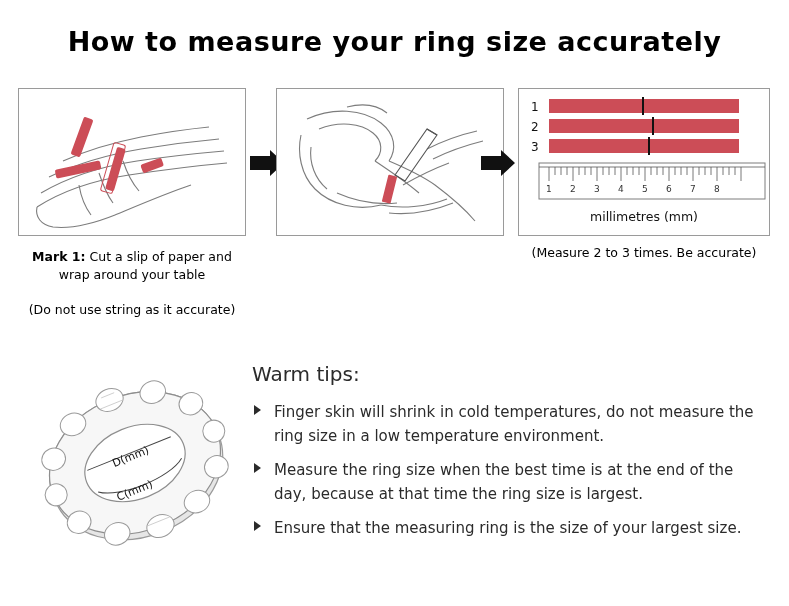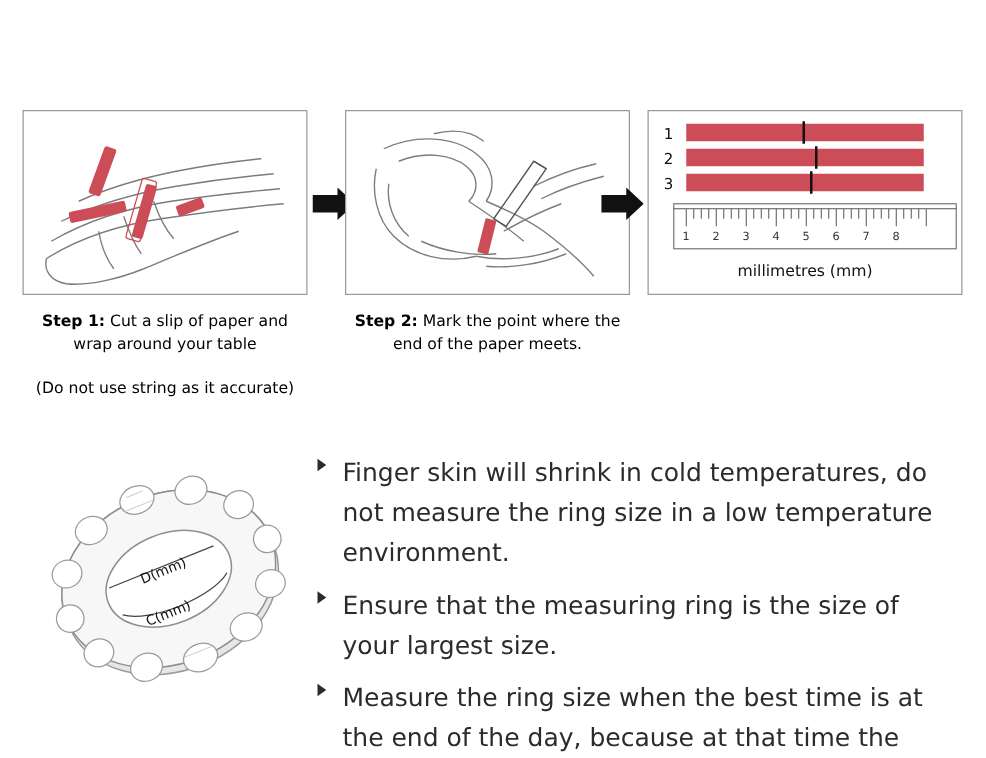--- a/index.html
+++ b/index.html
@@ -104,41 +104,42 @@
   }
   .tips-title {
     font-size: 20px;
     color: #2b2b2b;
     margin-bottom: 14px;
     font-family: "DejaVu Sans", sans-serif;
   }
   .tip {
     position: relative;
     padding-left: 22px;
-    font-size: 20px;
+    font-size: 15px;
     line-height: 1.6;
     color: #2b2b2b;
     margin-bottom: 10px;
   }
   .tip .bullet {
     position: absolute;
     left: 2px;
     top: 5px;
     width: 0;
     height: 0;
     border-left: 7px solid #2b2b2b;
     border-top: 5px solid transparent;
     border-bottom: 5px solid transparent;
   }
 </style>
 </head>
 <body>
 
 <div class="page">
 
+  <div class="title">How to measure your ring size accurately</div>
 
   <div class="steps">
 
     <div class="step step-1">
       <div class="panel">
         <svg width="226" height="146" viewBox="0 0 226 146">
           <g fill="none" stroke="#7c7c7c" stroke-width="1.1">
             <path d="M18 118 C 40 104, 70 92, 110 86 C 150 80, 185 76, 208 74"></path>
             <path d="M22 104 C 46 90, 78 78, 118 72 C 152 67, 182 64, 205 62"></path>
             <path d="M30 88 C 55 76, 86 66, 122 60 C 152 55, 178 52, 200 50"></path>
@@ -154,21 +155,21 @@
             <rect x="36" y="76" width="46" height="9" rx="2" transform="rotate(-12 59 80)"></rect>
             <rect x="92" y="58" width="9" height="44" rx="2" transform="rotate(16 96 80)"></rect>
             <rect x="122" y="72" width="22" height="9" rx="2" transform="rotate(-20 133 76)"></rect>
           </g>
           <g fill="none" stroke="#cc4d57" stroke-width="1">
             <rect x="88" y="54" width="12" height="50" rx="2" transform="rotate(16 94 79)"></rect>
           </g>
         </svg>
       </div>
       <div class="caption">
-        <b>Step 1:</b>
+        <b>Mark 1:</b>
         <span>Cut a slip of paper and wrap around your table</span>
       </div>
       <div class="note">(Do not use string as it accurate)</div>
     </div>
 
     <div class="arrow arrow-1">
       <svg width="34" height="26" viewBox="0 0 34 26">
         <polygon points="0,6 20,6 20,0 34,13 20,26 20,20 0,20" fill="#111"></polygon>
       </svg>
     </div>
@@ -192,24 +193,20 @@
             <path d="M70 18 C 86 14, 100 16, 110 24"></path>
           </g>
           <g fill="#cc4d57">
             <rect x="108" y="86" width="9" height="28" rx="1" transform="rotate(14 112 100)"></rect>
           </g>
           <g fill="none" stroke="#555" stroke-width="1.1">
             <path d="M118 86 L 150 40 L 160 46 L 128 92 Z"></path>
             <path d="M150 40 L 160 46"></path>
           </g>
         </svg>
-      </div>
-      <div class="caption">
-        <b>Step 2:</b>
-        <span>Mark the point where the end of the paper meets.</span>
       </div>
     </div>
 
     <div class="arrow arrow-2">
       <svg width="34" height="26" viewBox="0 0 34 26">
         <polygon points="0,6 20,6 20,0 34,13 20,26 20,20 0,20" fill="#111"></polygon>
       </svg>
     </div>
 
     <div class="step step-3">
@@ -282,20 +279,21 @@
               <text x="99" y="103">4</text>
               <text x="123" y="103">5</text>
               <text x="147" y="103">6</text>
               <text x="171" y="103">7</text>
               <text x="195" y="103">8</text>
             </g>
           </g>
           <text x="125" y="132" text-anchor="middle" font-family="DejaVu Sans, sans-serif" font-size="12.5" fill="#111">millimetres (mm)</text>
         </svg>
       </div>
+      <div class="note">(Measure 2 to 3 times. Be accurate)</div>
     </div>
 
   </div>
 
   <div class="ring-img">
     <svg width="215" height="215" viewBox="0 0 215 215">
       <g transform="rotate(-22 107 107)">
 
         <ellipse cx="107" cy="107" rx="88" ry="68" fill="#f2f2f2" stroke="#9a9a9a" stroke-width="1.2"></ellipse>
         <ellipse cx="107" cy="113" rx="88" ry="68" fill="#e6e6e6" stroke="#9a9a9a" stroke-width="1.2"></ellipse>
@@ -328,28 +326,29 @@
         <g stroke="#444" stroke-width="1" fill="none">
           <path d="M62 120 C 80 134, 134 134, 152 120"></path>
         </g>
       </g>
       <text x="104" y="104" font-family="DejaVu Sans, sans-serif" font-size="11" fill="#111" text-anchor="middle" transform="rotate(-22 104 104)">D(mm)</text>
       <text x="108" y="138" font-family="DejaVu Sans, sans-serif" font-size="11" fill="#111" text-anchor="middle" transform="rotate(-22 108 138)">C(mm)</text>
     </svg>
   </div>
 
   <div class="tips">
+    <div class="tips-title">Warm tips:</div>
 
     <div class="tip">
       <span class="bullet"></span>
       <span>Finger skin will shrink in cold temperatures, do not measure the ring size in a low temperature environment.</span>
     </div>
     <div class="tip">
       <span class="bullet"></span>
-      <span>Ensure that the measuring ring is the size of your largest size.</span>
+      <span>Measure the ring size when the best time is at the end of the day, because at that time the ring size is largest.</span>
     </div>
     <div class="tip">
       <span class="bullet"></span>
-      <span>Measure the ring size when the best time is at the end of the day, because at that time the ring size is largest.</span>
+      <span>Ensure that the measuring ring is the size of your largest size.</span>
     </div>
   </div>
 
 </div>
 
 </body></html>

